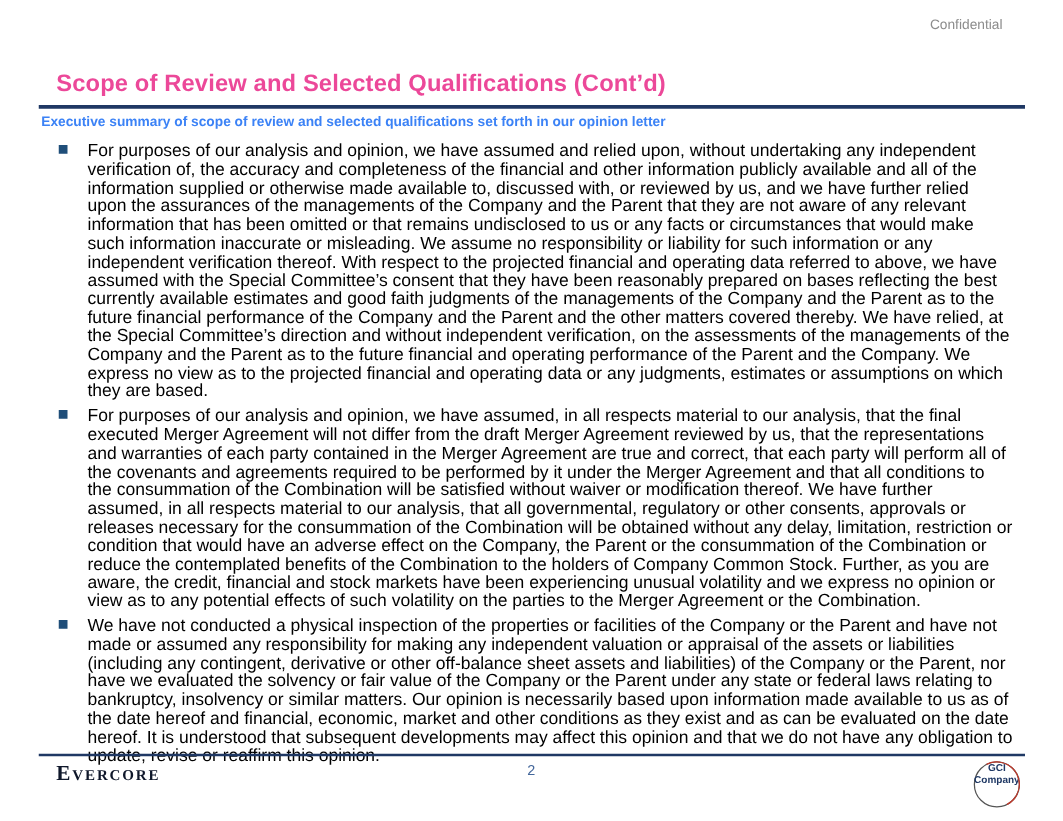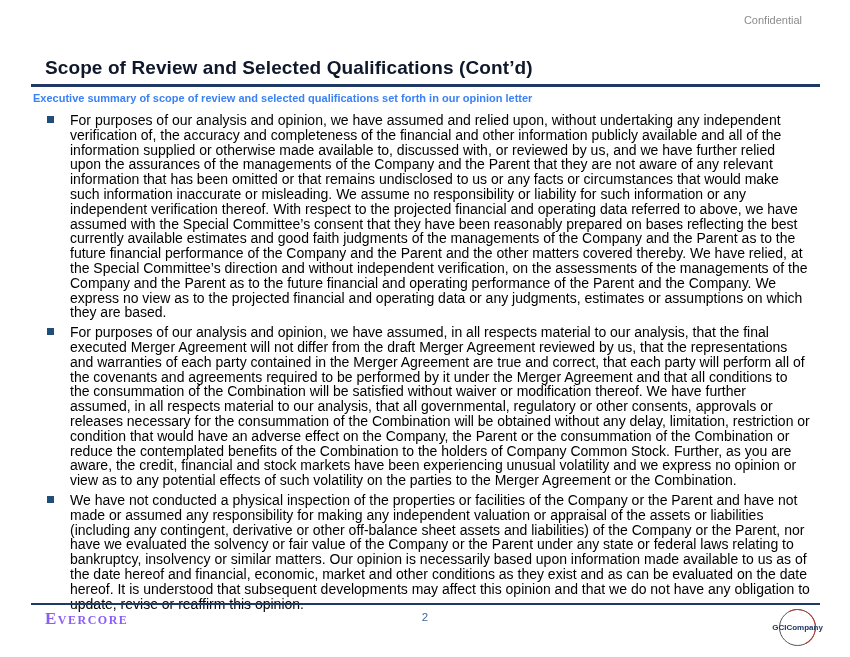--- a/index.html
+++ b/index.html
@@ -22,21 +22,21 @@
     font-size: 11px;
     color: #8c8c8c;
   }
   .title {
     position: absolute;
     top: 57px;
     left: 45px;
     width: 770px;
     font-size: 19px;
     font-weight: bold;
-    color: #0f172a;
+    color: #ec4899;
     letter-spacing: 0.1px;
   }
   .title-rule {
     position: absolute;
     top: 84px;
     left: 31px;
     width: 789px;
     height: 0;
     border-top: 3px solid #1F3864;
   }
@@ -84,43 +84,43 @@
   }
   .brand {
     position: absolute;
     top: 609px;
     left: 45px;
     font-family: "Liberation Serif", serif;
     font-variant: small-caps;
     font-weight: bold;
     font-size: 17px;
     letter-spacing: 1.5px;
-    color: #8b5cf6;
+    color: #0f172a;
   }
   .page-number {
     position: absolute;
     top: 611px;
     left: 0;
     width: 850px;
     text-align: center;
     font-size: 11.5px;
     color: #44679B;
   }
   .gci-logo {
     position: absolute;
     top: 609px;
     left: 779px;
     width: 37px;
     height: 37px;
     border-radius: 50%;
     border: 1px solid #555555;
     box-sizing: border-box;
     display: flex;
+    flex-direction: column;
     align-items: center;
-    justify-content: center;
   }
   .gci-logo::before {
     content: "";
     position: absolute;
     top: -1px;
     left: -1px;
     width: 37px;
     height: 37px;
     border-radius: 50%;
     border: 1px solid transparent;

